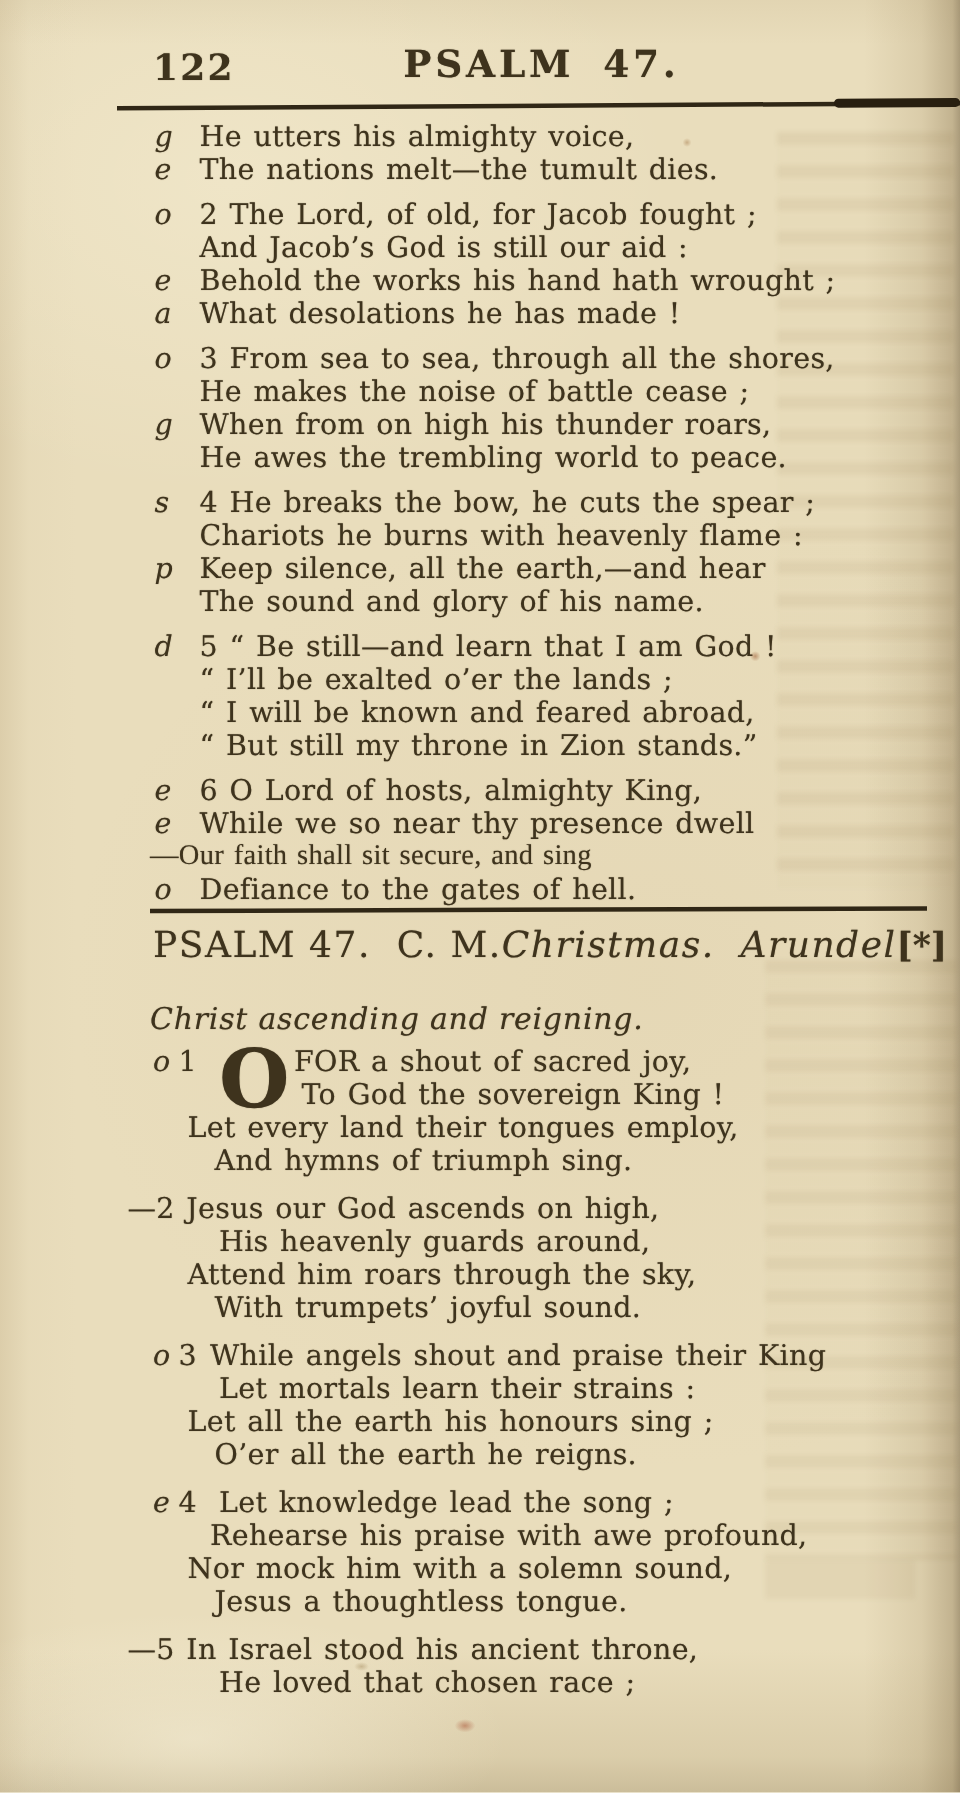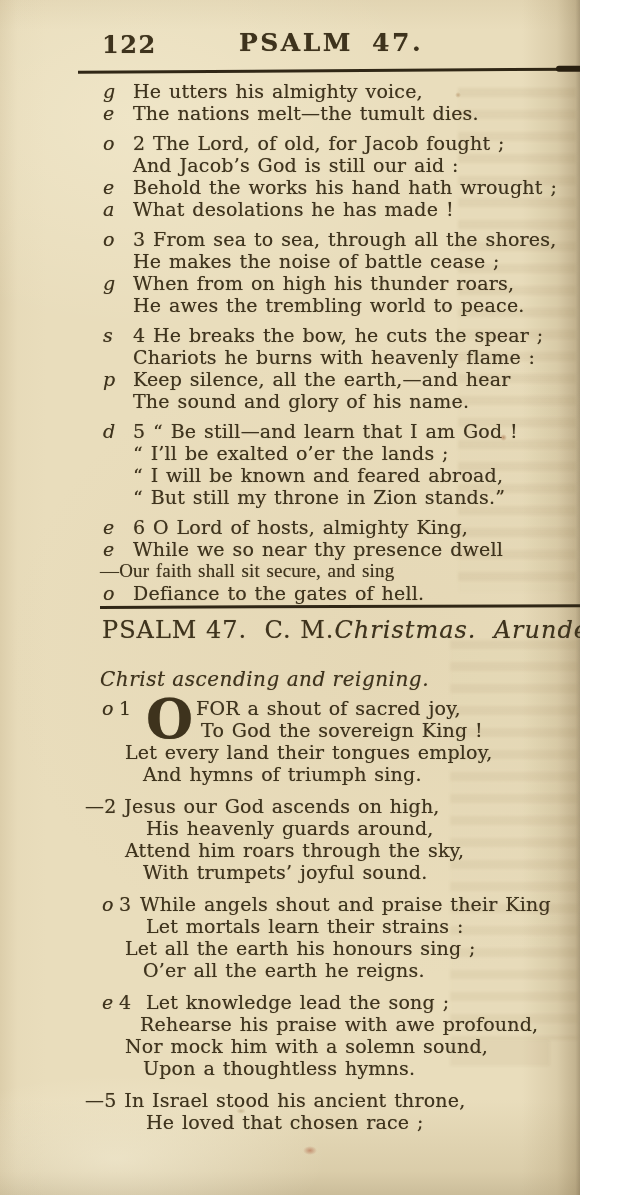--- a/index.html
+++ b/index.html
@@ -3,21 +3,21 @@
 <meta charset="utf-8">
 <style>
   html,body{margin:0;padding:0;}
   body{
     width:640px;height:1195px;
     font-family:"DejaVu Serif", serif;
     color:#3e331d;
     overflow:hidden;
   }
   .page{
-    position:relative;width:580px;height:1195px;overflow:hidden;
+    position:relative;width:640px;height:1195px;overflow:hidden;
     background:
       radial-gradient(ellipse 420px 300px at 24% 10%, rgba(255,250,228,0.28), transparent 70%),
       radial-gradient(ellipse 520px 430px at 68% 55%, rgba(208,188,148,0.16), transparent 75%),
       radial-gradient(ellipse 300px 120px at 20% 97%, rgba(250,244,222,0.5), transparent 70%),
       linear-gradient(90deg, rgba(190,170,130,0.30) 0, rgba(190,170,130,0.05) 3%, rgba(0,0,0,0) 8%, rgba(0,0,0,0) 90%, rgba(175,155,115,0.25) 96%, rgba(148,128,90,0.45) 99.2%, rgba(118,100,68,0.55) 100%),
       linear-gradient(180deg, rgba(205,188,150,0.25) 0, rgba(0,0,0,0) 2.5%, rgba(0,0,0,0) 92%, rgba(185,168,128,0.30) 98%, rgba(158,141,103,0.4) 100%),
       #e9ddbc;
   }
   .ink{text-shadow:0 0 0.7px rgba(62,50,28,0.55);}
 
@@ -153,21 +153,21 @@
         <div class="ink hline hl1">Let mortals learn their strains :</div>
         <div class="ink hline hl2">Let all the earth his honours sing ;</div>
         <div class="ink hline hl3">O’er all the earth he reigns.</div>
       </div>
       <div class="hstz">
         <span class="ink hvm">e</span>
         <span class="ink hvn">4</span>
         <div class="ink hline hl1">Let knowledge lead the song ;</div>
         <div class="ink hline hl0">Rehearse his praise with awe profound,</div>
         <div class="ink hline hl2">Nor mock him with a solemn sound,</div>
-        <div class="ink hline hl3">Upon a thoughtless hymns.</div>
+        <div class="ink hline hl3">Jesus a thoughtless tongue.</div>
       </div>
       <div class="hstz">
         <div class="ink hline hl0 dashline">—5 In Israel stood his ancient throne,</div>
         <div class="ink hline hl1">He loved that chosen race ;</div>
       </div>
     </section>
 
   <div class="speck sp1"></div>
   <div class="speck sp2"></div>
   <div class="speck sp3"></div>

